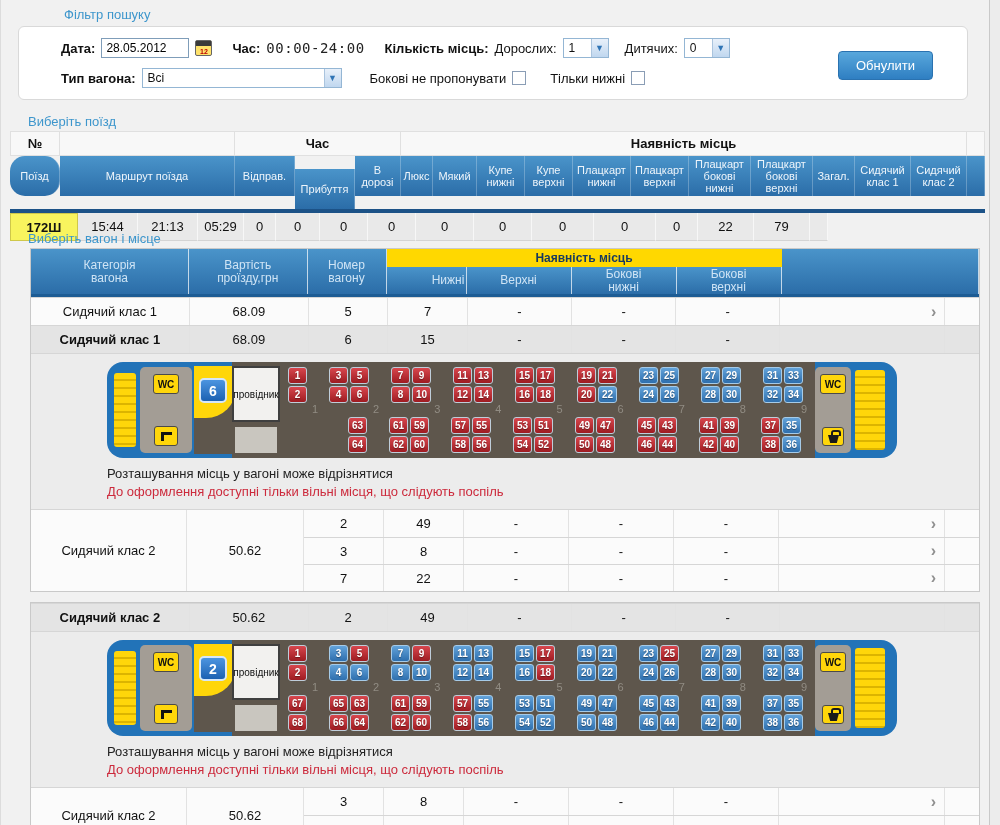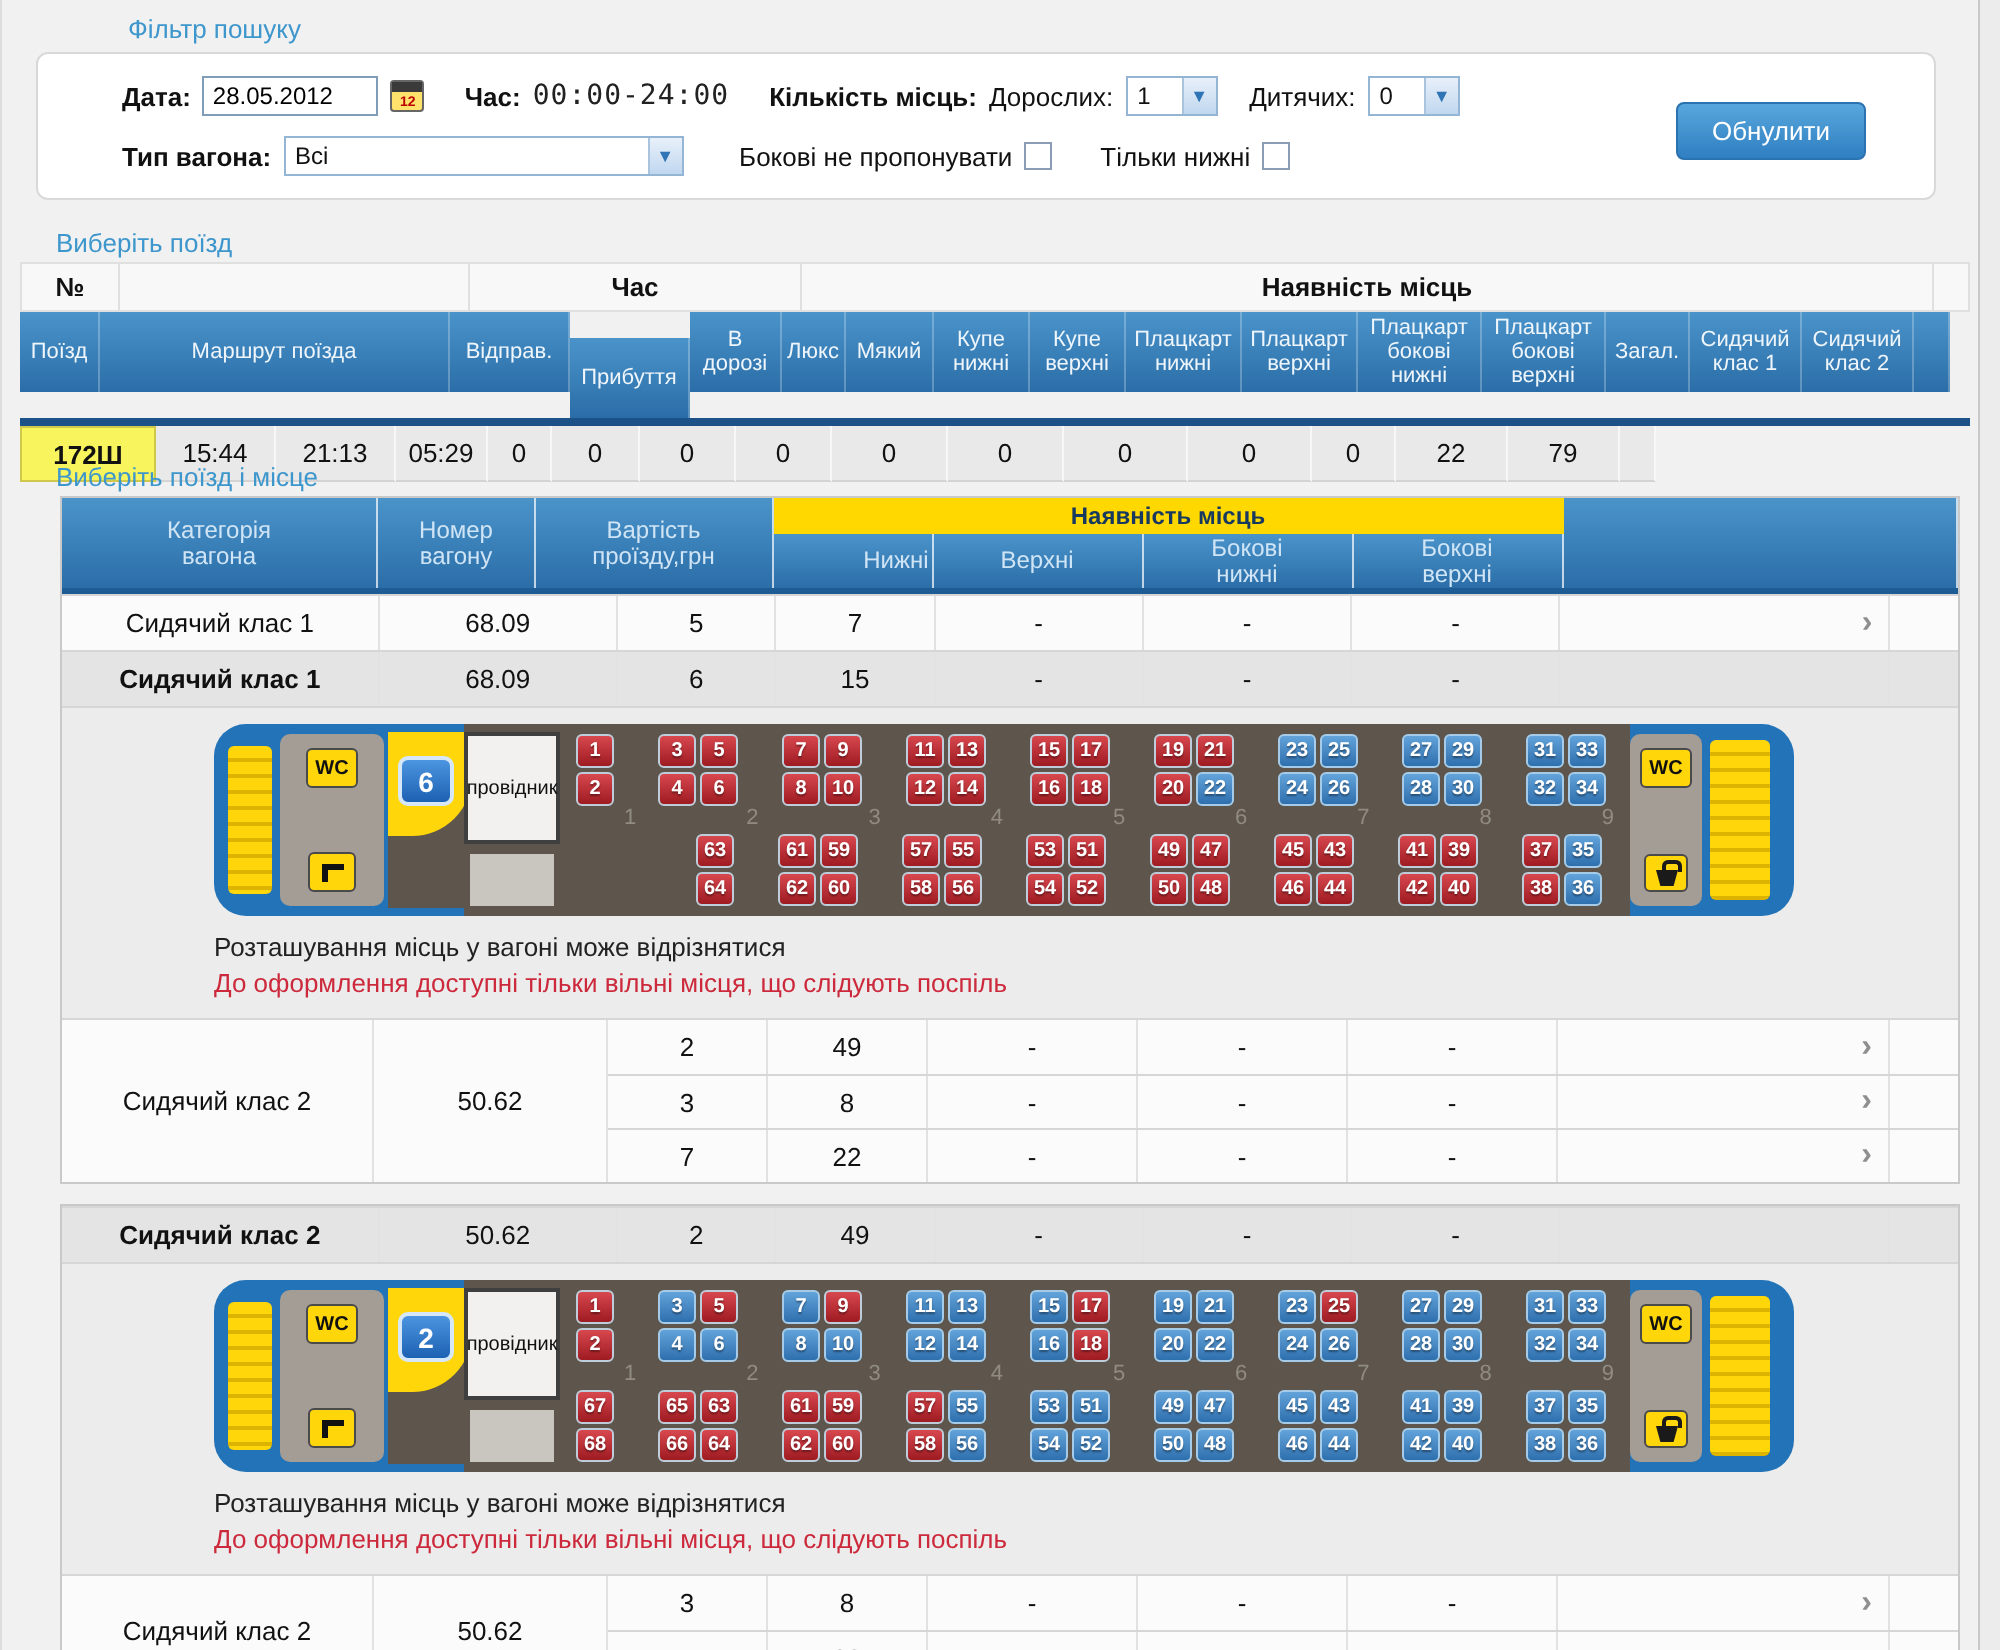--- a/index.html
+++ b/index.html
@@ -169,21 +169,21 @@
 <div class="section-title" id="train-title">Виберіть поїзд</div>
 <div id="train-table">
     <div class="tt-row">
       <div class="tt-gh" style="width: 50px;">№</div>
       <div class="tt-gh" style="width: 175px;"></div>
       <div class="tt-gh" style="width: 166px;">Час</div>
       <div class="tt-gh" style="width: 566px;">Наявність місць</div>
       <div class="tt-gh" style="width: 18px;"></div>
     </div>
     <div class="tt-row tt-hrow">
-      <div class="tt-h" style="width: 40px;">
+      <div class="tt-h" style="width: 50px; border-radius: 15px;">
         <span style="max-width: 44px;">Поїзд</span>
       </div>
       <div class="tt-h" style="width: 175px;">
         <span style="max-width: 169px;">Маршрут поїзда</span>
       </div>
       <div class="tt-h" style="width: 60px;">
         <span style="max-width: 54px;">Відправ.</span>
       </div>
       <div class="tt-h" style="width: 60px; margin-top: 13px;">
         <span style="max-width: 54px;">Прибуття</span>
@@ -239,32 +239,32 @@
       <div class="tt-d" style="width: 58px;">0</div>
       <div class="tt-d" style="width: 62px;">0</div>
       <div class="tt-d" style="width: 62px;">0</div>
       <div class="tt-d" style="width: 42px;">0</div>
       <div class="tt-d" style="width: 56px;">22</div>
       <div class="tt-d" style="width: 56px;">79</div>
       <div class="tt-d" style="width: 18px;"></div>
     </div>
   </div>
 
-<div class="section-title" id="wagon-title">Виберіть поїзд і місце</div>
+<div class="section-title" id="wagon-title">Виберіть вагон і місце</div>
 <div id="blocks">
     <div class="block">
       <div class="wh">
         <div class="wh-cell" style="width: 160px;">
           <span style="max-width: 86px;">Категорія вагона</span>
         </div>
+        <div class="wh-cell" style="width: 120px;">
+          <span style="max-width: 92px;">Вартість проїзду,грн</span>
+        </div>
         <div class="wh-cell" style="width: 80px;">
           <span style="max-width: 64px;">Номер вагону</span>
-        </div>
-        <div class="wh-cell" style="width: 120px;">
-          <span style="max-width: 92px;">Вартість проїзду,грн</span>
         </div>
         <div class="wh-avail" style="width: 395px;">
           <div class="wh-yellow">Наявність місць</div>
           <div class="wh-sub">
             <div class="wh-cell" style="width: 80px; padding-left: 44px;">
               <span style="max-width: 58px;">Нижні</span>
             </div>
             <div class="wh-cell" style="width: 105px;">
               <span style="max-width: 58px;">Верхні</span>
             </div>

